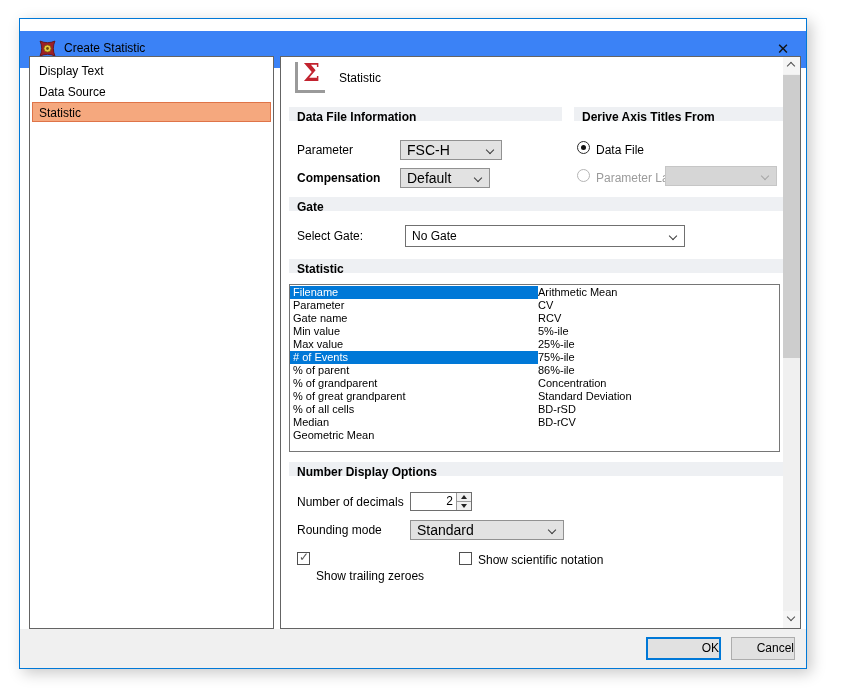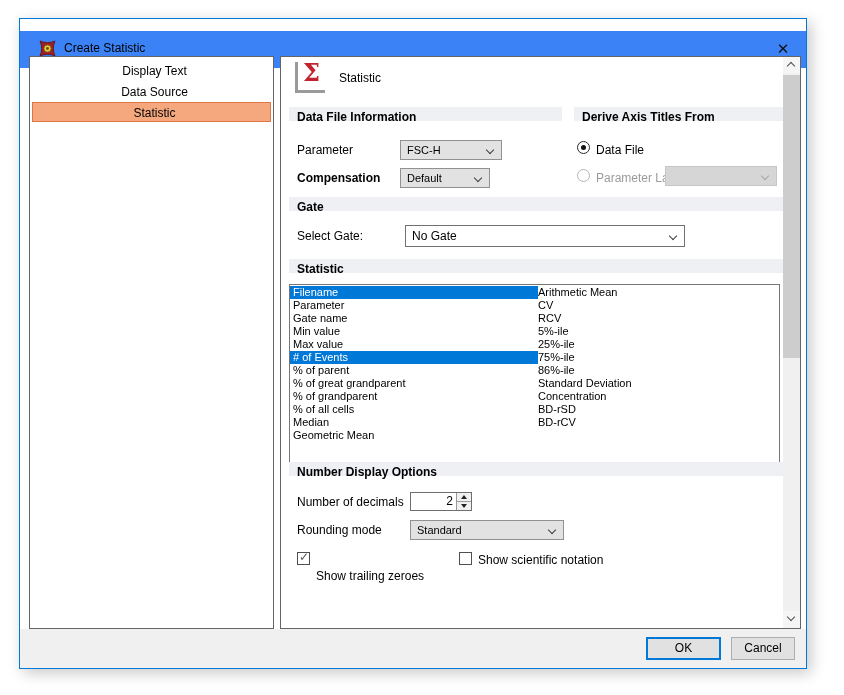--- a/index.html
+++ b/index.html
@@ -6,45 +6,45 @@
   html,body { width:844px; height:695px; background:#ffffff; font-family:"Liberation Sans", sans-serif; overflow:hidden; }
   .dialog { position:absolute; left:19px; top:18px; width:788px; height:651px; background:#ffffff;
             border:1px solid #0078d7; box-shadow:4px 4px 14px rgba(0,0,0,0.22); }
   
   .titlebar { position:absolute; left:0; top:12px; right:0; height:37px; background:#3b82f6; }
   .app-icon { position:absolute; left:19px; top:9px; width:17px; height:17px; }
   .title-text { position:absolute; left:44px; top:10px; font-size:12px; color:#000; }
   .close-btn { position:absolute; right:11px; top:6px; width:24px; height:24px; text-align:center; line-height:24px;
                font-size:15px; color:#111; cursor:default; }
   
-  .sidebar { position:absolute; left:9px; top:37px; width:245px; height:573px; background:#fff; border:1px solid #646464; padding-top:2px;text-align:center; }
+  .sidebar { position:absolute; left:9px; top:37px; width:245px; height:573px; background:#fff; border:1px solid #646464; padding-top:2px; }
   .side-item { position:relative; margin:1px 2px; height:20px; line-height:20px; padding-left:6px; font-size:12px; color:#000; border:1px solid transparent; }
   .side-item.selected { background:#f5a87e; border:1px solid #df7448; }
   .main { position:absolute; left:260px; top:37px; width:521px; height:573px; background:#fff; border:1px solid #646464; }
   
   .sigma-box { position:absolute; left:14px; top:5px; width:30px; height:31px; border-left:3px solid #9a9a9a; border-bottom:3px solid #9a9a9a; }
   .sigma-glyph { position:absolute; left:5px; top:-4px; font-size:24px; font-weight:bold; color:#c2232f; font-family:"DejaVu Serif", serif; }
   .panel-title { position:absolute; left:58px; top:14px; font-size:12px; color:#000; }
   
   .secbar { position:absolute; height:14px; background:#eef0f3; font-size:12px; font-weight:bold; color:#000; line-height:20px; padding-left:8px; }
   .lbl { position:absolute; font-size:12px; color:#000; white-space:nowrap; }
   .lbl.disabled { color:#9b9b9b; }
   
-  .combo { position:absolute; font-size:11px; color:#000; line-height:18px; padding-left:6px; }
+  .combo { position:absolute; font-size:14px; color:#000; line-height:18px; padding-left:6px; }
   .combo-gray { background:#e2e2e2; border:1px solid #919191; }
   .combo-white { background:#ffffff; border:1px solid #707070; }
   .combo-disabled { background:#d6d6d6; border:1px solid #c6c6c6; color:#9b9b9b; }
   .chev { position:absolute; right:8px; top:6px; width:6px; height:6px; border-right:1.4px solid #3c3c3c; border-bottom:1.4px solid #3c3c3c; transform:rotate(45deg); }
   .combo-disabled .chev { border-color:#a6a6a6; }
   
   .radio { position:absolute; width:13px; height:13px; border-radius:50%; background:#fff; border:1px solid #2b2b2b; }
   .radio .dot { position:absolute; left:3px; top:3px; width:5px; height:5px; border-radius:50%; background:#111; }
   .radio.disabled { border-color:#b5b5b5; }
   
-  .listbox { position:absolute; left:8px; top:227px; width:491px; height:192px; background:#fff; border:1px solid #767676; padding-top:1px; overflow:hidden; }
+  .listbox { position:absolute; left:8px; top:227px; width:491px; height:168px; background:#fff; border:1px solid #767676; padding-top:1px; overflow:hidden; }
   .lrow { height:13px; line-height:13px; font-size:11px; white-space:nowrap; }
   .lcell-left { display:inline-block; width:248px; padding-left:3px; vertical-align:top; color:#000; }
   .lcell-right { display:inline-block; vertical-align:top; color:#000; }
   .lrow.selected .lcell-left { background:#0078d7; color:#ffffff; }
   
   .spinner { position:absolute; left:129px; top:435px; width:62px; height:19px; background:#fff; border:1px solid #6e6e6e; display:flex; }
   .spin-val { flex:1; font-size:12px; text-align:right; line-height:17px; padding-right:3px; }
   .spin-col { width:15px; border-left:1px solid #9a9a9a; display:flex; flex-direction:column; }
   .spin-btn { flex:1; background:#f0f0f0; position:relative; }
   .spin-btn + .spin-btn { border-top:1px solid #9a9a9a; }
@@ -55,21 +55,21 @@
   .cbx .check { position:absolute; left:1px; top:-3px; font-size:12px; color:#5a5a5a; }
   
   .vscroll { position:absolute; right:0; top:0; width:17px; height:571px; background:#f0f0f0; }
   .sc-btn { position:absolute; left:0; width:17px; height:17px; background:#f5f5f5; }
   .sc-chev { position:absolute; left:5px; width:6px; height:6px; border-right:1.5px solid #505050; border-bottom:1.5px solid #505050; }
   .sc-up { top:6px; transform:rotate(-135deg); }
   .sc-down { top:3px; transform:rotate(45deg); }
   .sc-thumb { position:absolute; left:0; top:18px; width:17px; height:283px; background:#cdcdcd; }
   
   .footer { position:absolute; left:0; top:610px; right:0; bottom:0; background:#f0f0f0; }
-  .btn { position:absolute; font-size:12px; text-align:center; background:#e1e1e1; color:#000; }
+  .btn { position:absolute; font-size:12px; text-align:right; background:#e1e1e1; color:#000; }
   .btn-ok { left:626px; top:8px; width:75px; height:23px; border:2px solid #0078d7; line-height:19px; }
   .btn-cancel { left:711px; top:8px; width:64px; height:23px; border:1px solid #adadad; line-height:21px; }
 </style>
 </head>
 <body>
 
 <div class="dialog">
 
   <div class="titlebar">
     <svg class="app-icon" viewBox="0 0 16 16">
@@ -127,22 +127,22 @@
 
     <div class="secbar" style="left:8px; top:202px; width:494px;">Statistic</div>
     <div class="listbox">
       <div class="lrow selected"><span class="lcell-left">Filename</span><span class="lcell-right">Arithmetic Mean</span></div>
       <div class="lrow"><span class="lcell-left">Parameter</span><span class="lcell-right">CV</span></div>
       <div class="lrow"><span class="lcell-left">Gate name</span><span class="lcell-right">RCV</span></div>
       <div class="lrow"><span class="lcell-left">Min value</span><span class="lcell-right">5%-ile</span></div>
       <div class="lrow"><span class="lcell-left">Max value</span><span class="lcell-right">25%-ile</span></div>
       <div class="lrow selected"><span class="lcell-left"># of Events</span><span class="lcell-right">75%-ile</span></div>
       <div class="lrow"><span class="lcell-left">% of parent</span><span class="lcell-right">86%-ile</span></div>
+      <div class="lrow"><span class="lcell-left">% of grandparent</span><span class="lcell-right">Concentration</span></div>
       <div class="lrow"><span class="lcell-left">% of great grandparent</span><span class="lcell-right">Standard Deviation</span></div>
-      <div class="lrow"><span class="lcell-left">% of grandparent</span><span class="lcell-right">Concentration</span></div>
       <div class="lrow"><span class="lcell-left">% of all cells</span><span class="lcell-right">BD-rSD</span></div>
       <div class="lrow"><span class="lcell-left">Median</span><span class="lcell-right">BD-rCV</span></div>
       <div class="lrow"><span class="lcell-left">Geometric Mean</span><span class="lcell-right"></span></div>
     </div>
 
     <div class="secbar" style="left:8px; top:405px; width:494px;">Number Display Options</div>
     <div class="lbl" style="left:16px; top:438px;">Number of decimals</div>
     <div class="spinner">
       <div class="spin-val">2</div>
       <div class="spin-col">

